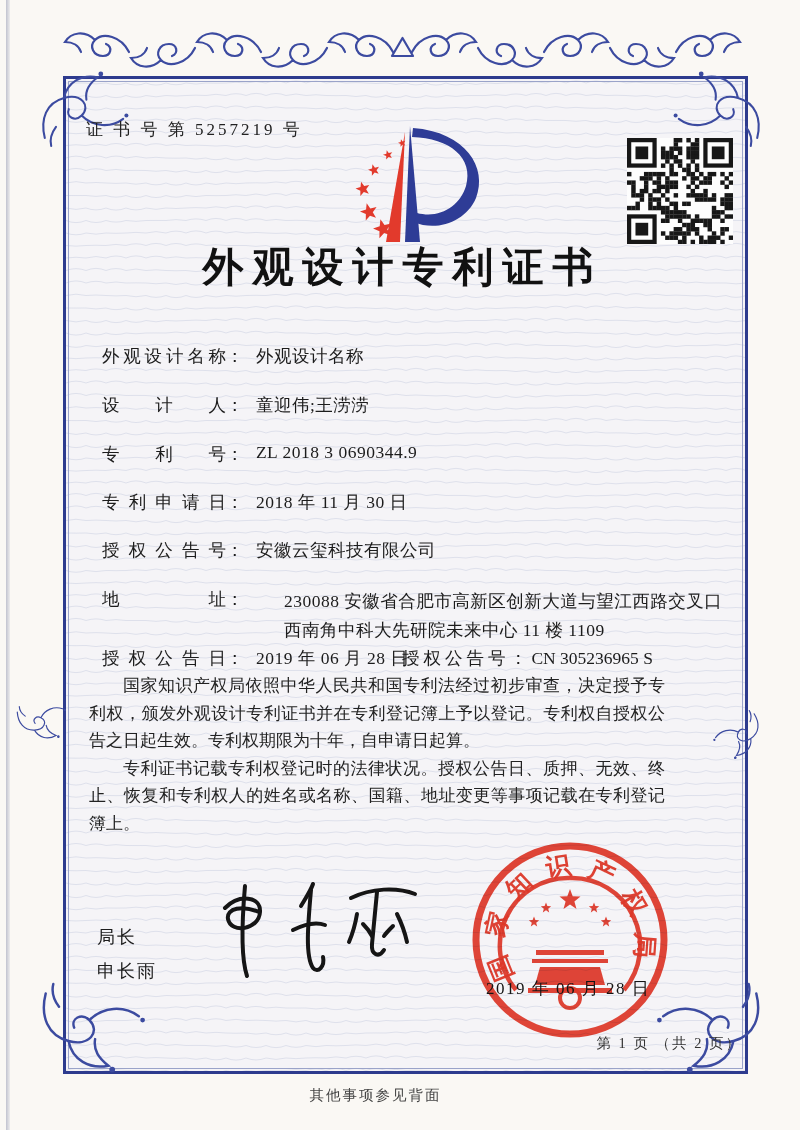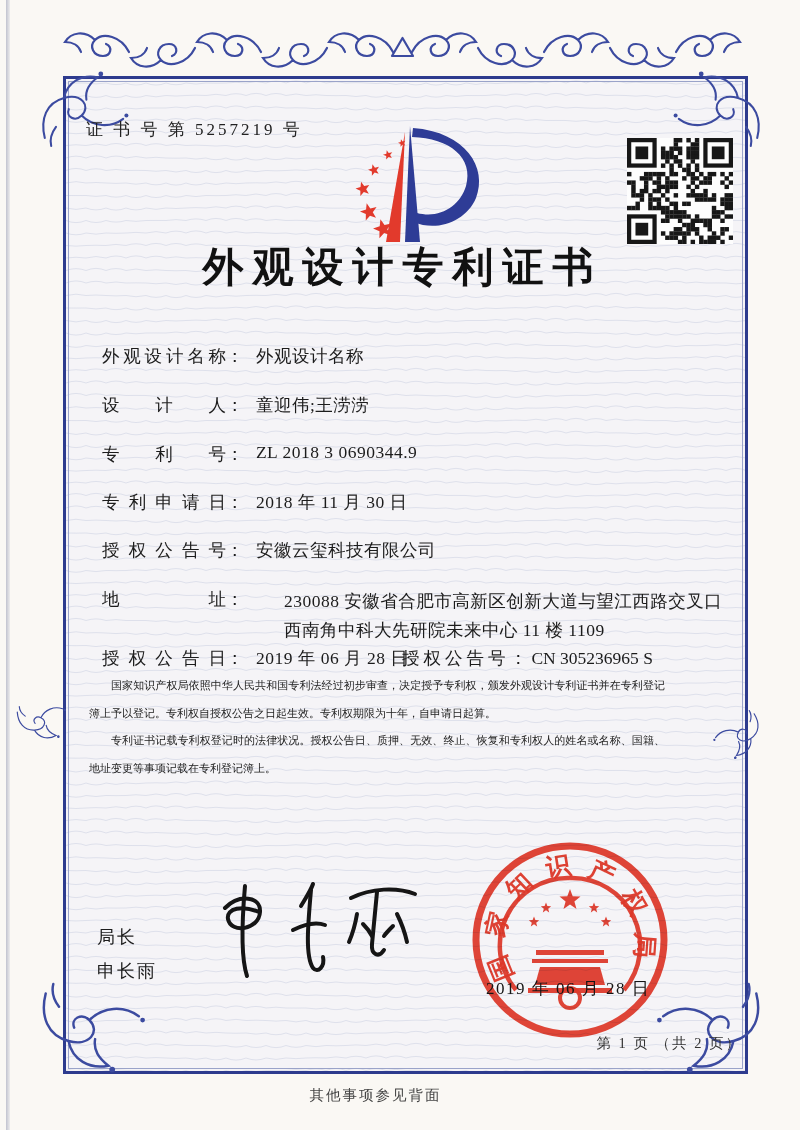--- a/index.html
+++ b/index.html
@@ -27,21 +27,21 @@
   .qr{position:absolute;left:627px;top:138px;}
   .doc-title{position:absolute;left:63px;top:240px;width:679px;text-align:center;
     font-size:41px;font-weight:bold;letter-spacing:9px;color:#111;}
   .fields{position:absolute;left:102px;top:338px;width:570px;font-size:17.5px;}
   .frow{position:absolute;left:0;white-space:nowrap;}
   .flabel{display:inline-block;width:124px;text-align:justify;text-align-last:justify;vertical-align:top;}
   .fcolon{display:inline-block;vertical-align:top;}
   .fvalue{display:inline-block;margin-left:8px;vertical-align:top;letter-spacing:.5px;}
   .fvalue .vline{display:block;line-height:29px;margin-left:28px;}
   .grant-no{position:absolute;left:300px;top:0;white-space:nowrap;}
-  .paras{position:absolute;left:89px;top:672px;width:576px;font-size:11px;
+  .paras{position:absolute;left:89px;top:672px;width:576px;font-size:17px;
     line-height:27.5px;text-align:justify;color:#222;}
   .paras p{margin:0;text-indent:2em;}
   .sig-titles{position:absolute;left:97px;top:920px;font-size:18px;letter-spacing:2px;line-height:34px;
     font-family:"Liberation Sans","DejaVu Sans",sans-serif;}
   .signature{position:absolute;left:205px;top:872px;}
   .seal{position:absolute;left:468px;top:838px;mix-blend-mode:multiply;}
   .seal-date{position:absolute;left:486px;top:977px;font-size:17px;letter-spacing:1.5px;color:#151515;white-space:nowrap;}
   .page-note{position:absolute;left:63px;top:1034px;width:679px;text-align:right;
     font-size:14.5px;letter-spacing:2px;color:#333;}
   .back-note{position:absolute;left:0;top:1086px;width:751px;text-align:center;

